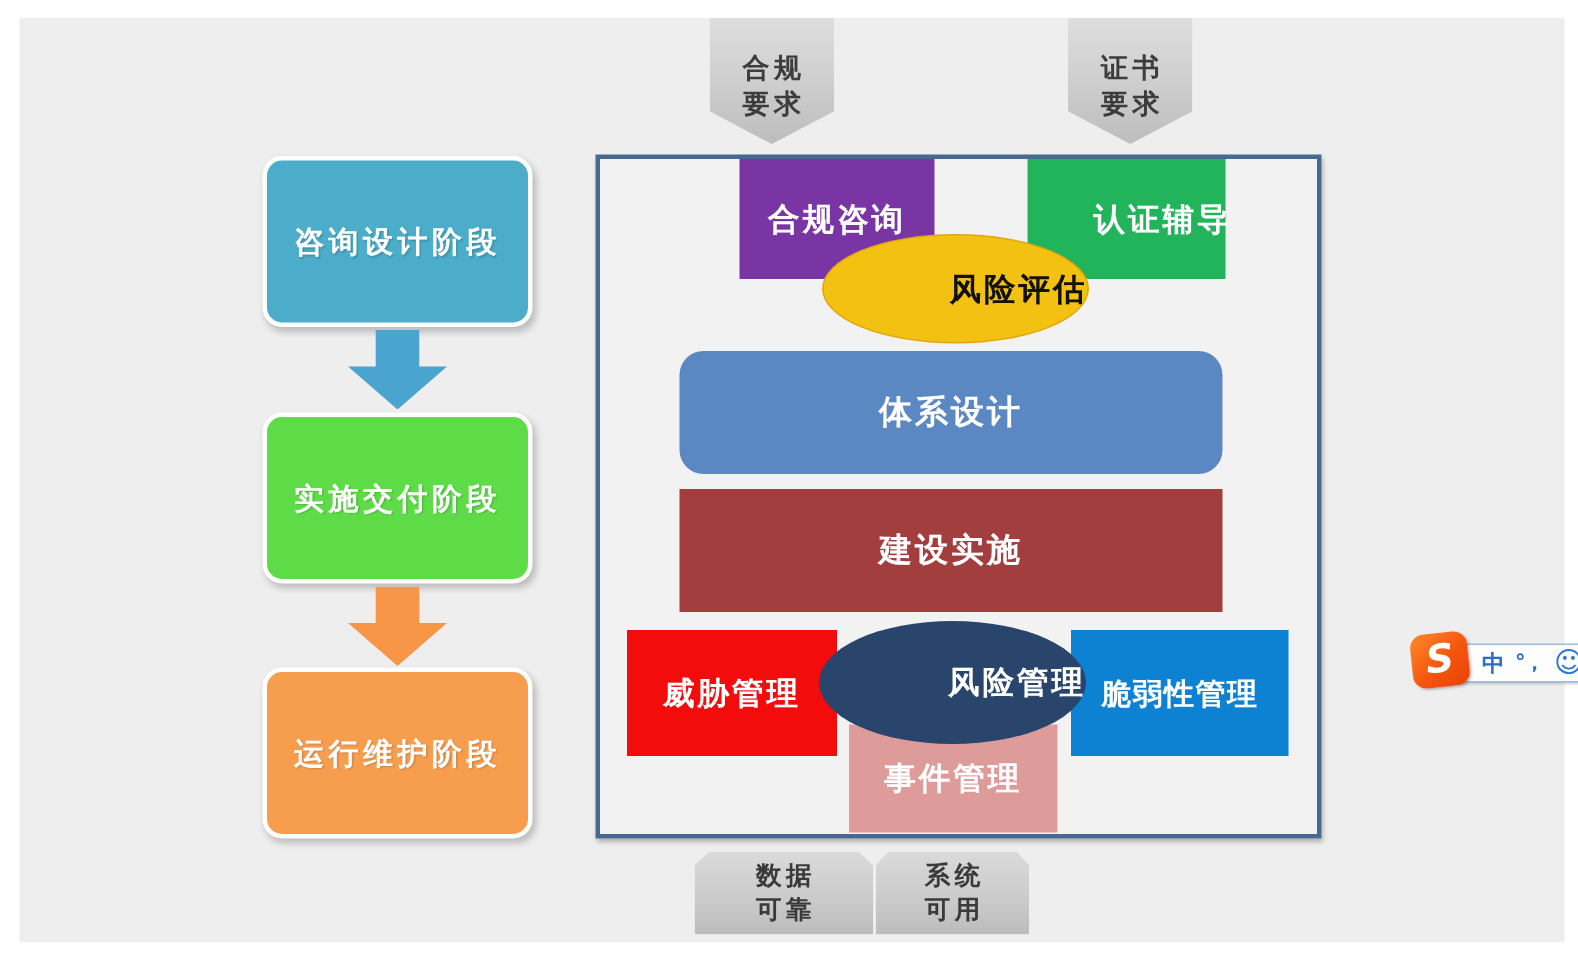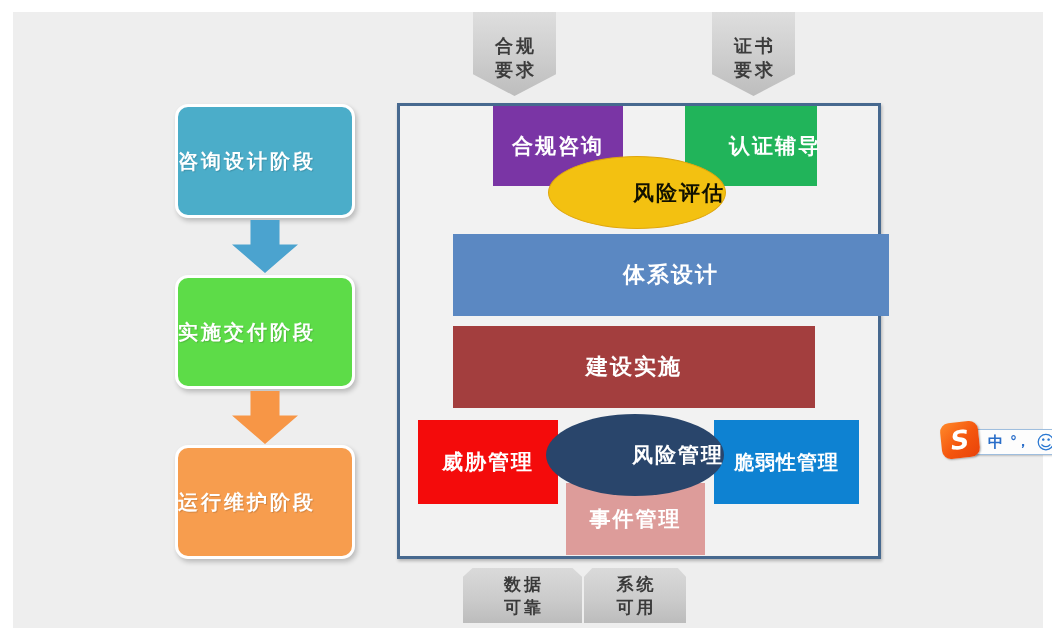--- a/index.html
+++ b/index.html
@@ -18,21 +18,21 @@
     width: 1030px; height: 616px;
     background: #eeeeee;
   }
   
   .phase-box {
     position: absolute;
     width: 180px; height: 114px;
     border: 3px solid #ffffff;
     border-radius: 13px;
     box-shadow: 2px 3px 5px rgba(0,0,0,0.22);
-    display: flex; align-items: center; justify-content: flex-start;
+    display: flex; align-items: center; justify-content: center;
     color: #ffffff;
     font-family: "DejaVu Serif", serif;
     font-weight: bold;
     font-size: 20px;
     letter-spacing: 3px;
     text-shadow: 1px 1px 1px rgba(0,0,0,0.15);
     white-space: nowrap;
   }
   .flow-arrow {
     position: absolute;
@@ -159,21 +159,21 @@
 
   <div class="fw-box" style="left: 455px; top: 106px; width: 130px; height: 80px; font-size: 21px; background-color: rgb(122, 53, 165); margin-left: 38px;">
     <span>合规咨询</span>
   </div>
   <div class="fw-box" style="left: 685px; top: 106px; width: 132px; height: 80px; font-size: 21px; background-color: rgb(33, 180, 90); padding-left: 48px;">
     <span>认证辅导</span>
   </div>
   <div class="fw-ellipse" style="left: 548px; top: 156px; width: 178px; height: 73px; font-size: 21px; color: rgb(17, 17, 0); border: 1px solid rgb(223, 166, 13); background-color: rgb(243, 193, 17);">
     <span>风险评估</span>
   </div>
-  <div class="fw-box" style="left: 453px; top: 234px; width: 436px; height: 82px; font-size: 22px; background-color: rgb(91, 136, 194);">
+  <div class="fw-box" style="left: 453px; top: 234px; width: 362px; height: 82px; font-size: 22px; background-color: rgb(91, 136, 194); border-radius: 16px;">
     <span>体系设计</span>
   </div>
   <div class="fw-box" style="left: 453px; top: 326px; width: 362px; height: 82px; font-size: 22px; background-color: rgb(163, 62, 62);">
     <span>建设实施</span>
   </div>
   <div class="fw-box" style="left: 418px; top: 420px; width: 140px; height: 84px; font-size: 21px; background-color: rgb(244, 11, 11);">
     <span>威胁管理</span>
   </div>
   <div class="fw-box" style="left: 714px; top: 420px; width: 145px; height: 84px; font-size: 20px; letter-spacing: 1px; background-color: rgb(14, 130, 210);">
     <span>脆弱性管理</span>

